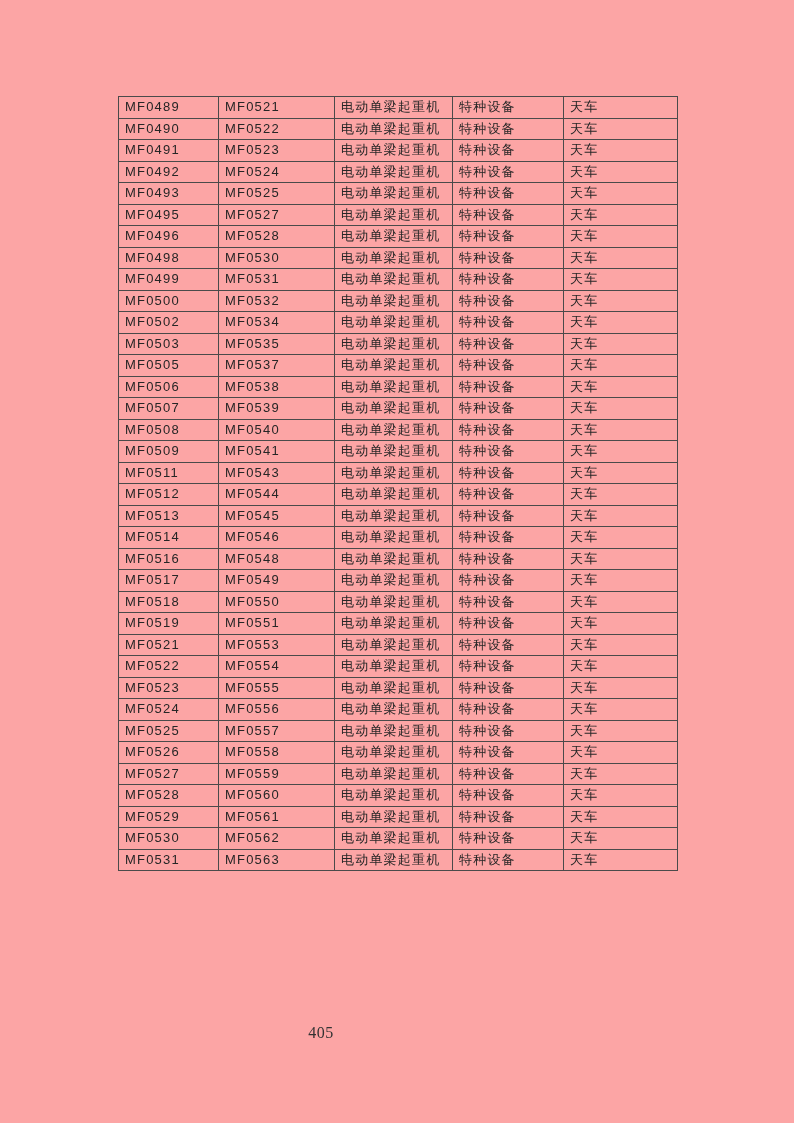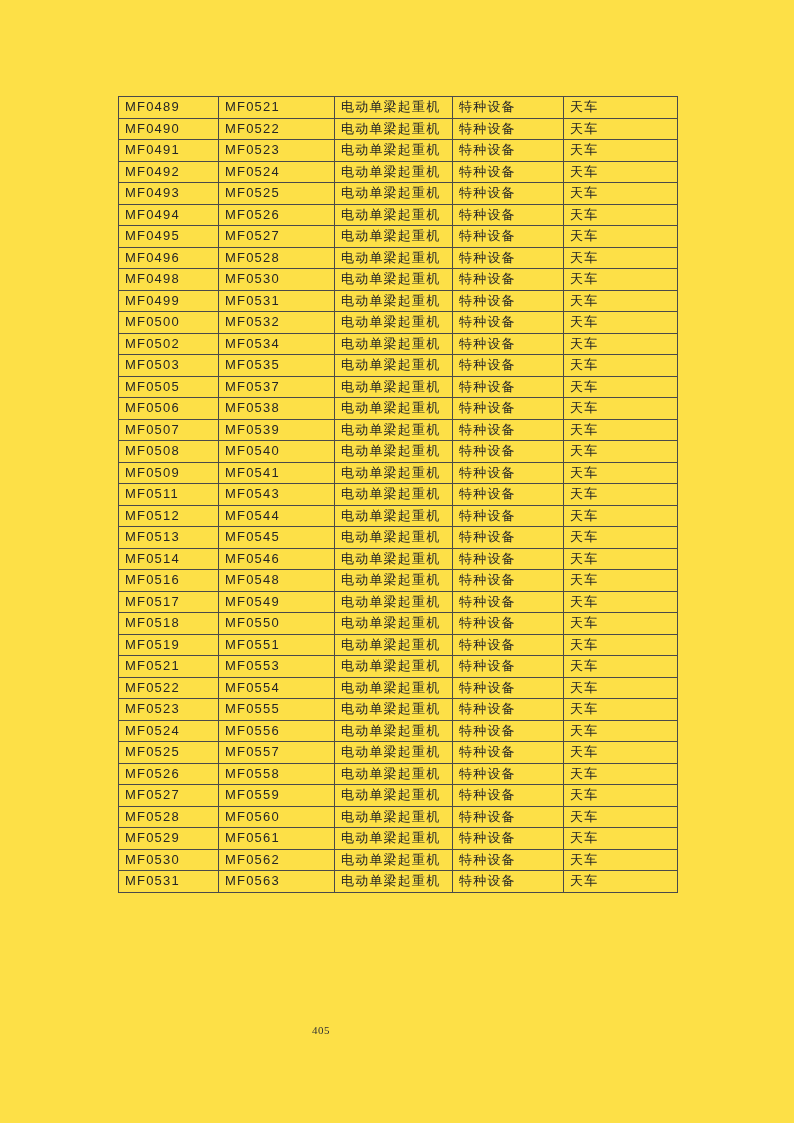--- a/index.html
+++ b/index.html
@@ -10,21 +10,21 @@
   body {
     width: 794px;
     height: 1123px;
     position: relative;
     overflow: hidden;
     font-family: "Liberation Sans", "DejaVu Sans", sans-serif;
   }
   .doc-page {
     position: absolute;
     inset: 0;
-    background: #fde047;
+    background: #fca5a5;
   }
   table.equipment-table {
     position: absolute;
     left: 118px;
     top: 96px;
     width: 559px;
     border-collapse: collapse;
     table-layout: fixed;
   }
   table.equipment-table td {
@@ -39,21 +39,21 @@
     overflow: hidden;
     line-height: 20.5px;
   }
   .page-number {
     position: absolute;
     top: 1024px;
     left: 0;
     width: 642px;
     text-align: center;
     font-family: "Liberation Serif", "DejaVu Serif", serif;
-    font-size: 11px;
+    font-size: 16px;
     color: #333333;
     letter-spacing: 0.5px;
   }
 </style>
 </head>
 <body>
 
 <div class="doc-page">
 
   <table class="equipment-table">
@@ -94,27 +94,20 @@
           <td>天车</td>
         </tr>
         <tr>
           <td>MF0493</td>
           <td>MF0525</td>
           <td>电动单梁起重机</td>
           <td>特种设备</td>
           <td>天车</td>
         </tr>
         <tr>
-          <td>MF0494</td>
-          <td>MF0526</td>
-          <td>电动单梁起重机</td>
-          <td>特种设备</td>
-          <td>天车</td>
-        </tr>
-        <tr>
           <td>MF0495</td>
           <td>MF0527</td>
           <td>电动单梁起重机</td>
           <td>特种设备</td>
           <td>天车</td>
         </tr>
         <tr>
           <td>MF0496</td>
           <td>MF0528</td>
           <td>电动单梁起重机</td>

